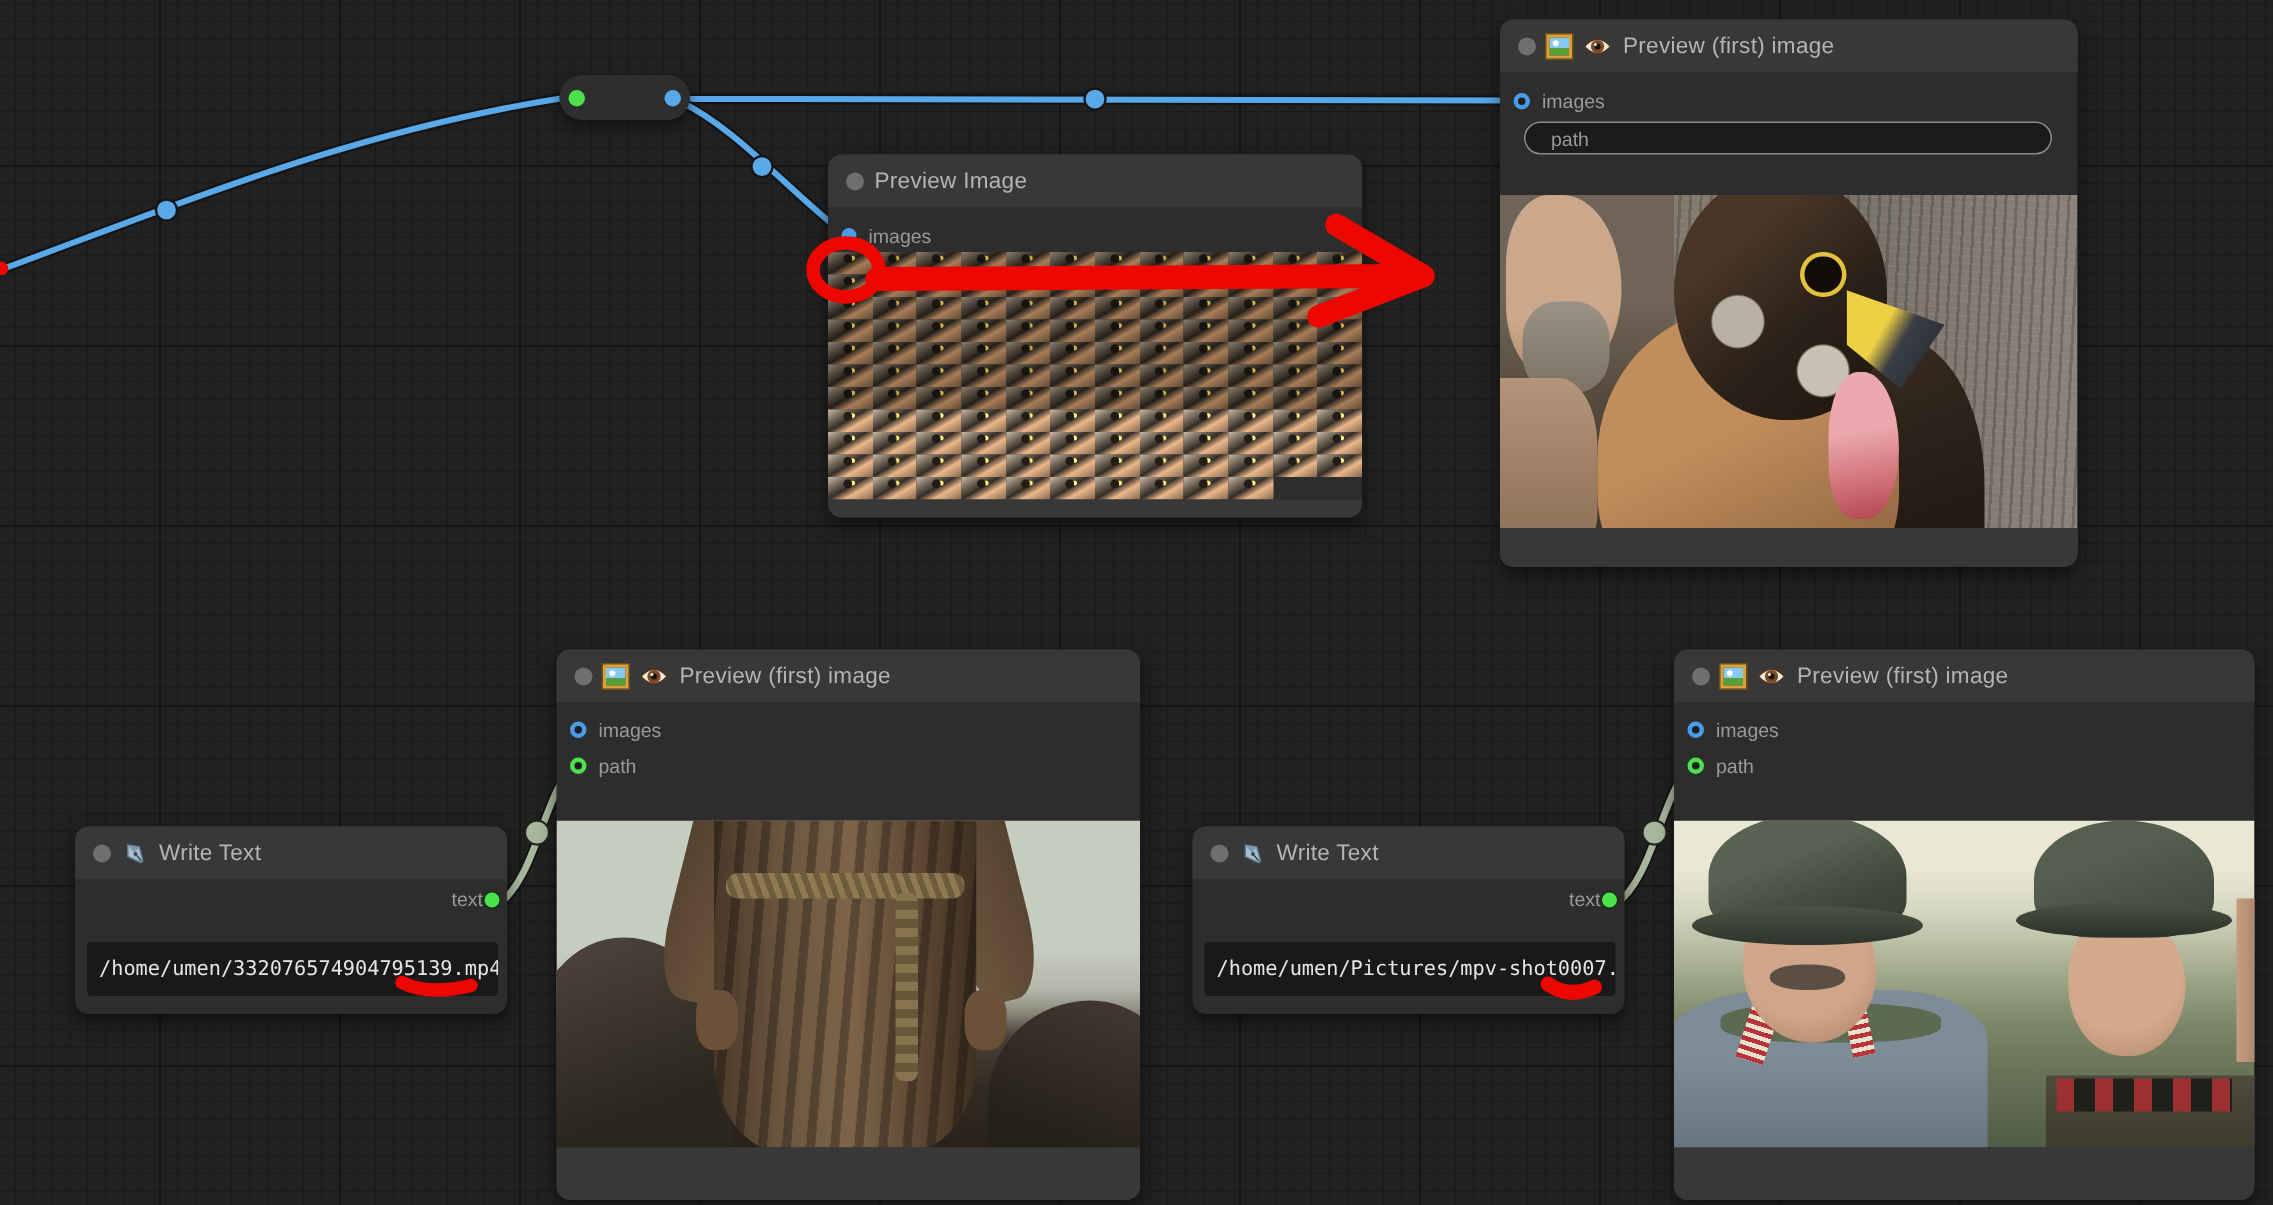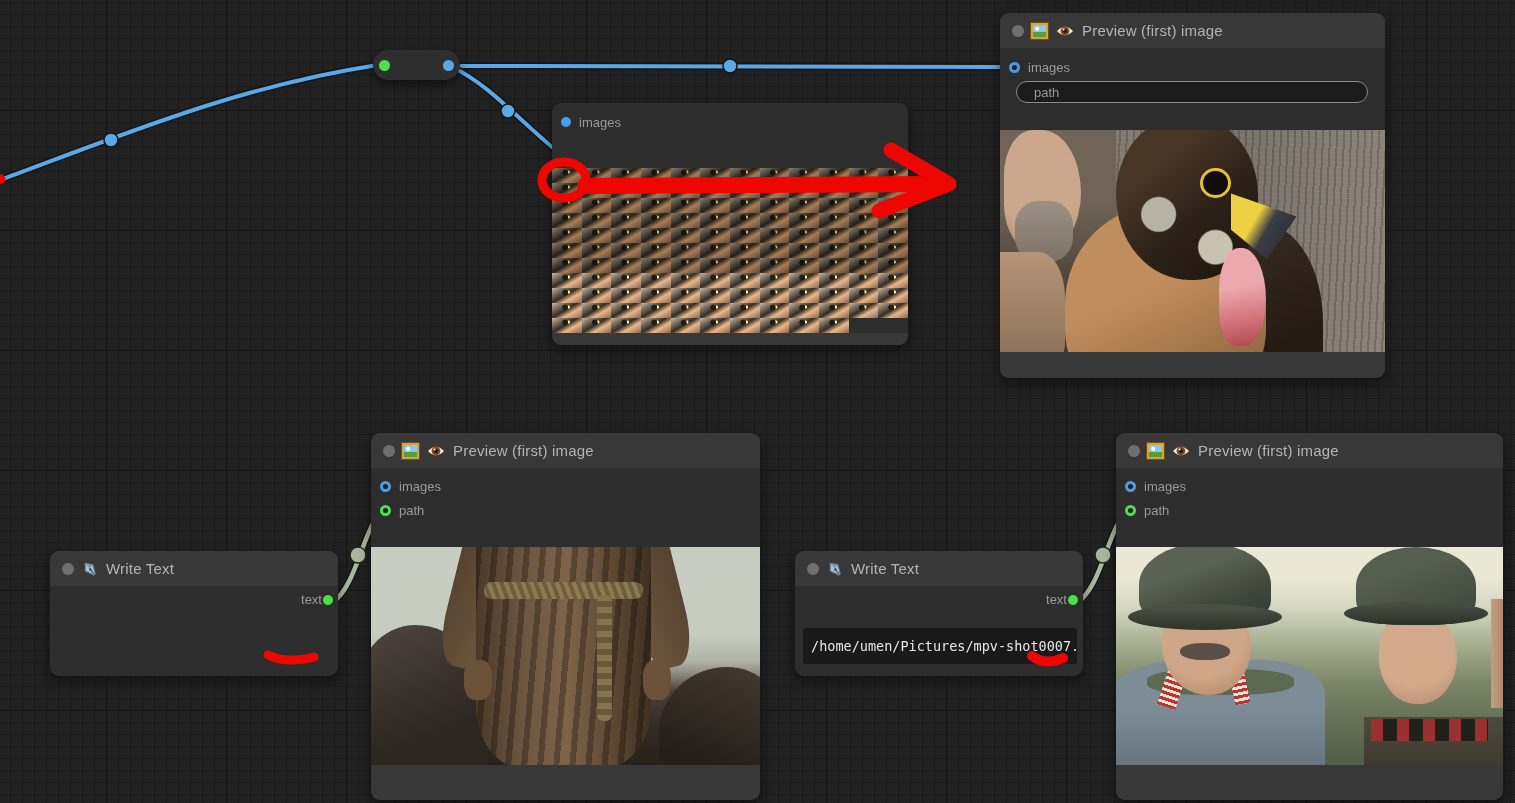--- a/index.html
+++ b/index.html
@@ -198,20 +198,24 @@
       <div class="falcon-head"></div>
       <div class="falcon-eye"></div>
       <div class="falcon-beak"></div>
       <div class="falcon-meat"></div>
     </div>
   </div>
   <div class="node-footer" style="height:26px;"></div>
 </div>
 
 <div class="node" style="left:552px;top:103px;width:356px;height:242px;">
+  <div class="node-header">
+    <span class="collapse-dot"></span>
+    <span class="node-title">Preview Image</span>
+  </div>
   <div class="port-row" style="margin-top:7px;">
     <span class="port" style="border:0;background:var(--port-blue);width:10px;height:10px;"></span>
     <span class="port-name">images</span>
   </div>
   <div id="thumb-grid" class="thumb-grid" style="top: 65px; height: 165px; grid-template-columns: repeat(12, 1fr);" title="grid of tiny falcon video frames">
       <div class="thumb"></div>
       <div class="thumb"></div>
       <div class="thumb"></div>
       <div class="thumb"></div>
       <div class="thumb"></div>
@@ -353,20 +357,23 @@
         <path d="M9,1.5 L14,7.5 L9,8.5 Z" fill="#7d99ac"></path>
         <circle cx="9" cy="9.5" r="1.3" fill="#33464f"></circle>
         <line x1="9" y1="10.8" x2="9" y2="15.5" stroke="#33464f" stroke-width="1"></line>
       </g>
     </svg>
     <span class="node-title">Write Text</span>
   </div>
   <div class="out-row" style="right:16px;top:41px;">
     <span class="port-name">text</span>
     <span class="out-dot" style="position:absolute;right:-12px;"></span>
+  </div>
+  <div class="text-widget" style="left:8px;top:77px;width:274px;height:36px;">
+    <span>/home/umen/332076574904795139.mp4</span>
   </div>
 </div>
 
 <div class="node" style="left:371px;top:433px;width:389px;height:367px;">
   <div class="node-header">
     <span class="collapse-dot"></span>
     <span class="pic-icon"></span>
     <svg class="eye-icon" width="20" height="14" viewBox="0 0 20 14">
       <path d="M1,7 Q10,-3 19,7 Q10,17 1,7 Z" fill="#f2ead9" stroke="#4a3526" stroke-width="1.4"></path>
       <circle cx="10" cy="7" r="4.4" fill="#7a4a28"></circle>

